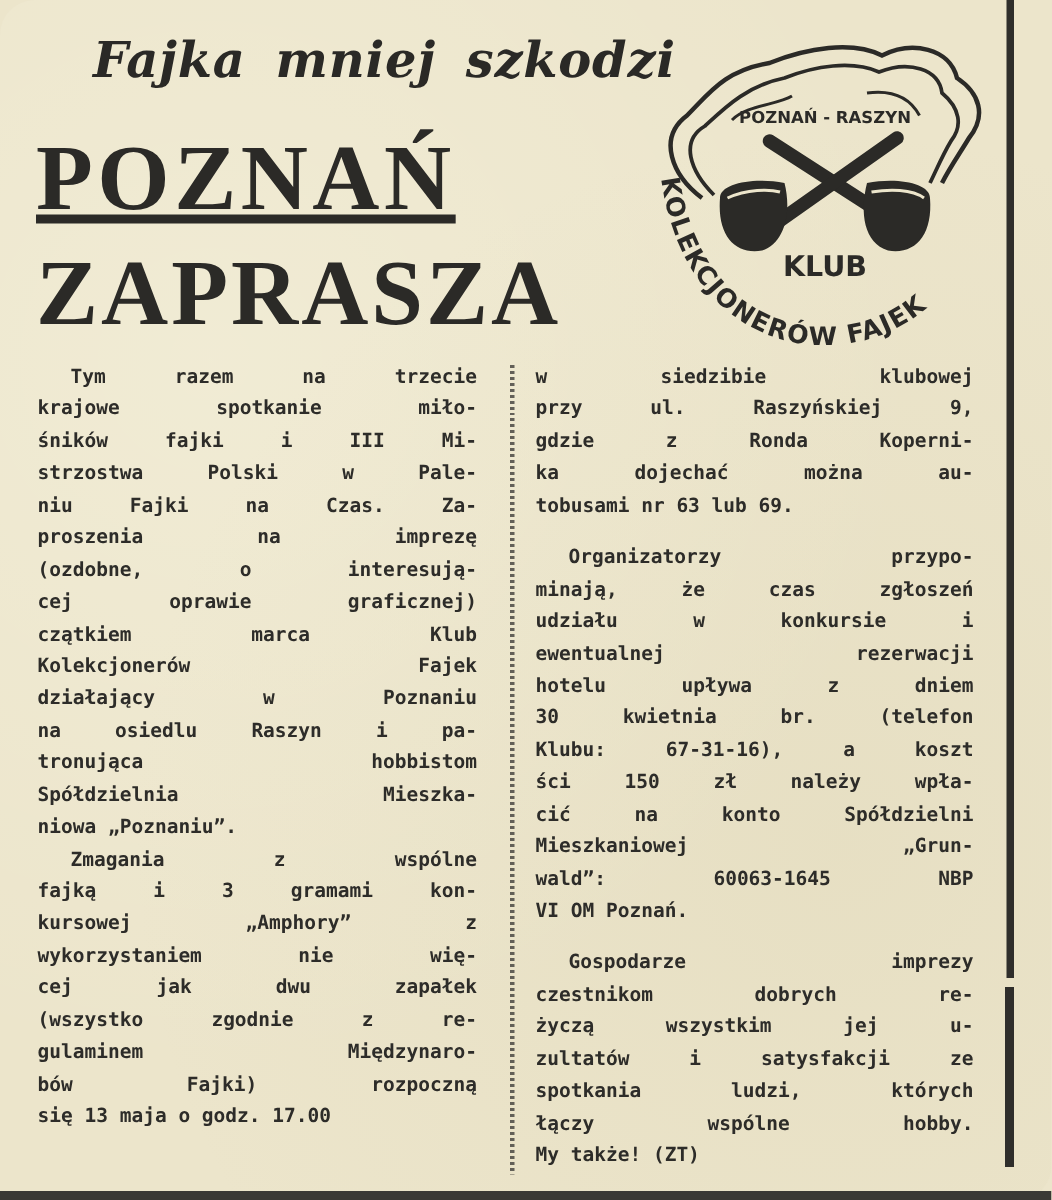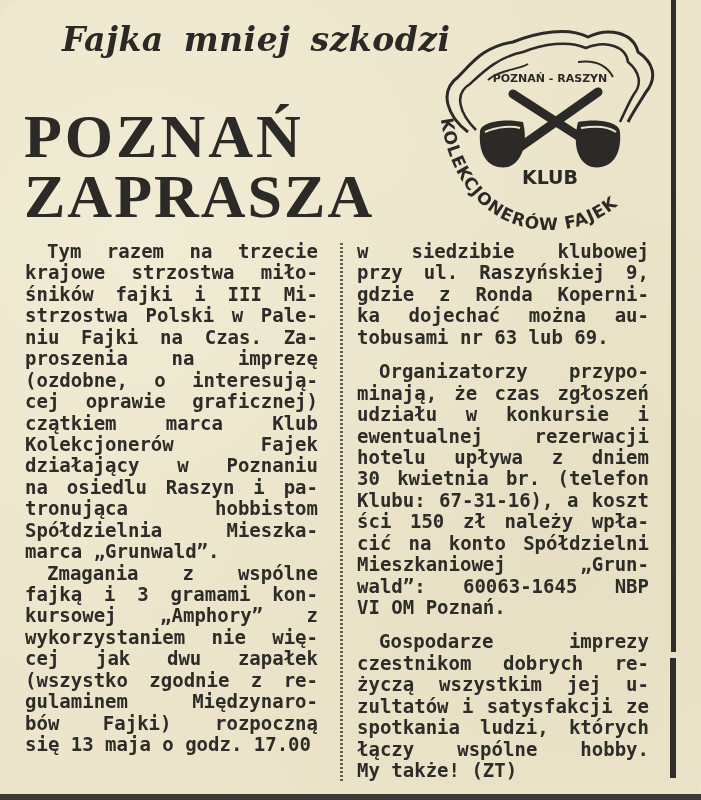--- a/index.html
+++ b/index.html
@@ -41,37 +41,37 @@
       position: absolute;
       left: 24px;
       font-family: "Liberation Serif", serif;
       font-weight: bold;
       font-size: 62px;
       line-height: 62px;
       letter-spacing: 3px;
       color: #2b2a27;
       white-space: nowrap;
     }
-    .headline.l1 { top: 105px; }
+    .headline.l1 { top: 88px; text-decoration: underline; }
     .headline.l2 { top: 165px; letter-spacing: 2px; }
 
     .logo {
       position: absolute;
       left: 428px;
       top: 22px;
       width: 245px;
       height: 215px;
     }
 
     .col {
       position: absolute;
       top: 241px;
       font-family: "DejaVu Sans Mono", monospace;
       font-weight: bold;
-      font-size: 19px;
+      font-size: 13px;
       line-height: 21.45px;
       color: #2d2c29;
     }
     .col.left { left: 25px; width: 293px; }
     .col.right { left: 357px; width: 292px; }
     .line {
       display: block;
       white-space: nowrap;
       text-align: justify;
       text-align-last: justify;
@@ -148,34 +148,34 @@
     <defs>
       <path id="arcPath" d="M12 90 C20 170 70 210 125 208 C180 206 225 165 232 95"></path>
     </defs>
     <text font-family="DejaVu Sans, sans-serif" font-weight="bold" font-size="17" fill="#2b2a27" letter-spacing="1">
       <textPath href="#arcPath" startOffset="2%" id="logoArc">KOLEKCJONERÓW FAJEK</textPath>
     </text>
   </svg>
 
   <div class="col left" id="colLeft">
       <span class="line indent">Tym razem na trzecie</span>
-      <span class="line">krajowe strzostwa miło-</span>
+      <span class="line">krajowe spotkanie miło-</span>
       <span class="line">śników fajki i III Mi-</span>
       <span class="line">strzostwa Polski w Pale-</span>
       <span class="line">niu Fajki na Czas. Za-</span>
       <span class="line">proszenia na imprezę</span>
       <span class="line">(ozdobne, o interesują-</span>
       <span class="line">cej oprawie graficznej)</span>
       <span class="line">czątkiem marca Klub</span>
       <span class="line">Kolekcjonerów Fajek</span>
       <span class="line">działający w Poznaniu</span>
       <span class="line">na osiedlu Raszyn i pa-</span>
       <span class="line">tronująca hobbistom</span>
       <span class="line">Spółdzielnia Mieszka-</span>
-      <span class="line last">marca „Grunwald”.</span>
+      <span class="line last">niowa „Poznaniu”.</span>
       <span class="line indent">Zmagania z wspólne</span>
       <span class="line">fajką i 3 gramami kon-</span>
       <span class="line">kursowej „Amphory” z</span>
       <span class="line">wykorzystaniem nie wię-</span>
       <span class="line">cej jak dwu zapałek</span>
       <span class="line">(wszystko zgodnie z re-</span>
       <span class="line">gulaminem Międzynaro-</span>
       <span class="line">bów Fajki) rozpoczną</span>
       <span class="line last">się 13 maja o godz. 17.00</span>
     </div>

